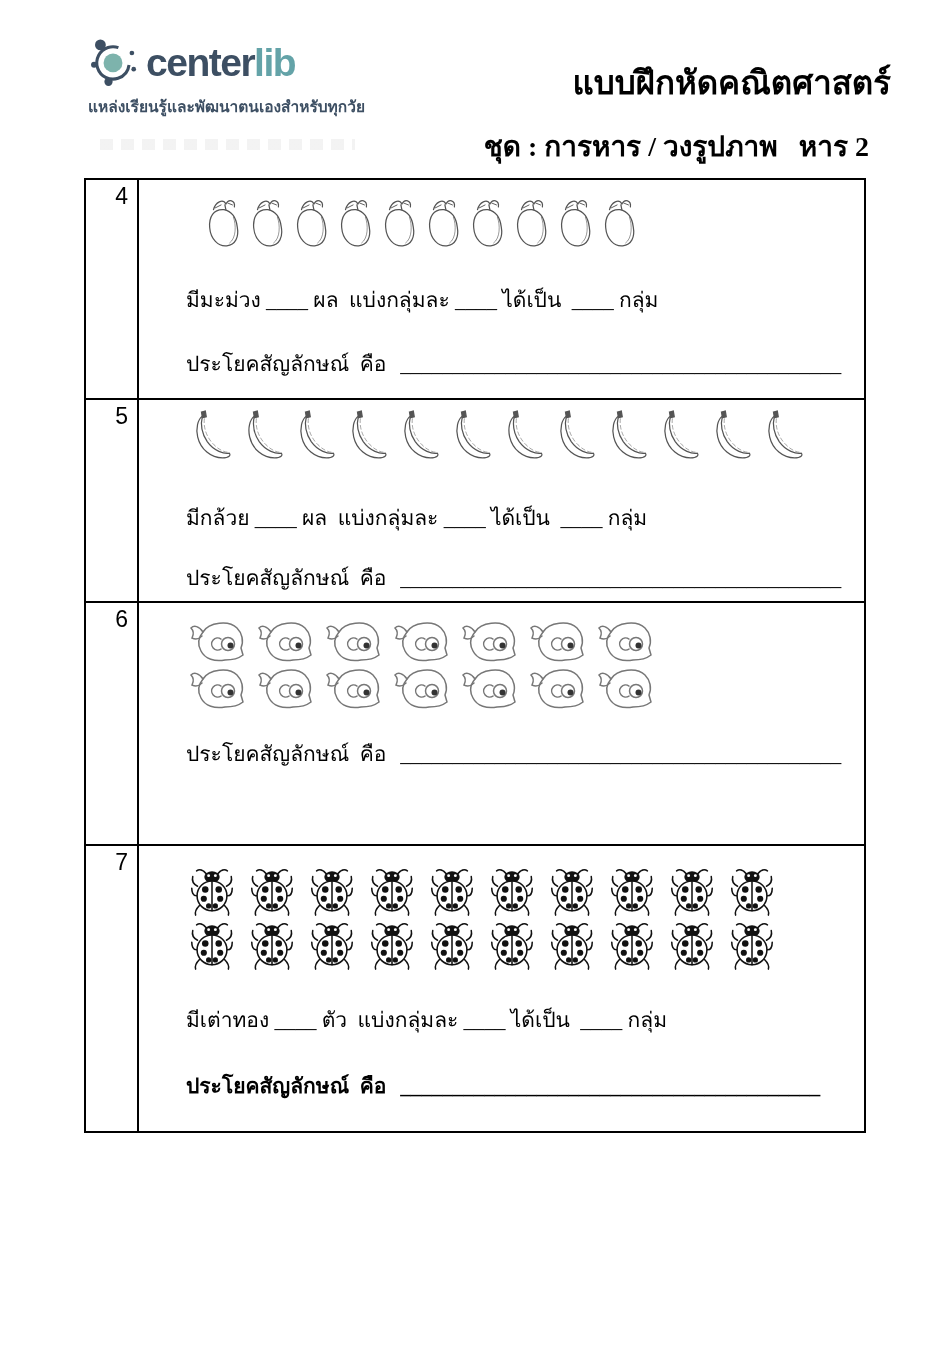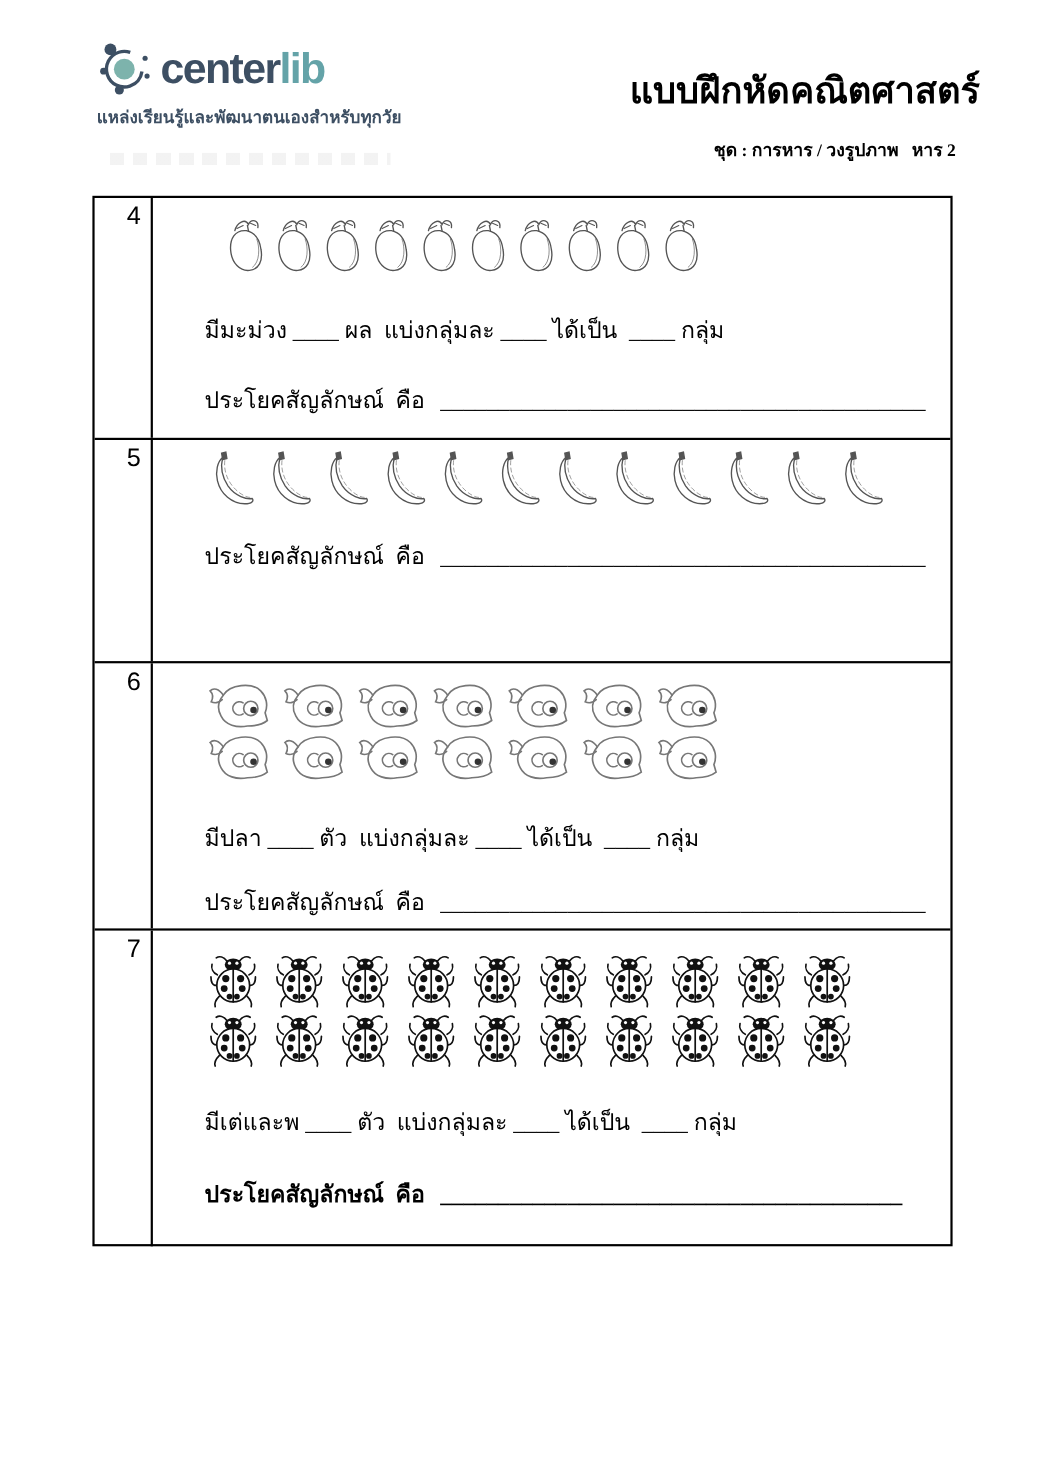--- a/index.html
+++ b/index.html
@@ -11,21 +11,21 @@
   .logo-row{display:flex;align-items:center;gap:6px;}
   .logo-mark{width:54px;height:56px;}
   .brand{font-family:"Liberation Sans","DejaVu Sans",sans-serif;font-weight:bold;
          font-size:39px;letter-spacing:-1.5px;color:#3d4f63;line-height:1;}
   .brand .lib{color:#64a3a8;}
   .tagline{font-family:"Liberation Sans","DejaVu Sans",sans-serif;font-weight:600;
            font-size:15.5px;color:#3d4f63;margin-top:4px;margin-left:2px;text-align:center;}
 
   .doc-title{position:absolute;right:60px;top:56px;font-size:33px;font-weight:bold;
              white-space:pre;}
-  .doc-subtitle{position:absolute;right:82px;top:124px;font-size:16px;font-weight:600;
+  .doc-subtitle{position:absolute;right:82px;top:124px;font-size:28px;font-weight:600;
              white-space:pre;}
 
   .faded-artifact{position:absolute;left:100px;top:139px;width:255px;height:11px;opacity:.55;
       background:repeating-linear-gradient(90deg,#e9e9e9 0 13px,transparent 13px 21px);}
 
   
   .problems{position:absolute;left:84px;top:178px;width:782px;height:955px;
             border:2px solid #000;box-sizing:border-box;background:#fff;}
   .problem-row{display:flex;box-sizing:border-box;}
   .problem-row + .problem-row{border-top:2px solid #000;}
@@ -240,20 +240,21 @@
                   <path d="M13,6 C11,14 12,24 18,33 C25,43 36,46 41,45 C43,47 41,50 34,50 C22,50 11,41 8,28 C6,19 8,10 13,6 Z"></path>
                   <path d="M15,9 C14,18 17,27 23,34 C29,41 36,44 39,44" stroke-width="0.9" opacity="0.6" stroke-dasharray="4 3"></path>
                 </svg></span>
               <span class="icon icon-banana"><svg viewBox="0 0 46 52" fill="none" stroke="#555" stroke-width="1.3" stroke-linecap="round">
                   <path d="M12,2 L16,1 L17,7 L13,8 Z" fill="#555"></path>
                   <path d="M13,6 C11,14 12,24 18,33 C25,43 36,46 41,45 C43,47 41,50 34,50 C22,50 11,41 8,28 C6,19 8,10 13,6 Z"></path>
                   <path d="M15,9 C14,18 17,27 23,34 C29,41 36,44 39,44" stroke-width="0.9" opacity="0.6" stroke-dasharray="4 3"></path>
                 </svg></span>
             </div>
           </div>
+      <div class="question">มีกล้วย ____ ผล  แบ่งกลุ่มละ ____ ได้เป็น  ____ กลุ่ม</div>
       <div class="symbol-line"><span class="symbol-label">ประโยคสัญลักษณ์  คือ</span><span class="answer-blank">__________________________________________</span></div>
     </div>
   </div>
       <div class="problem-row problem-6">
     <div class="num-cell">6</div>
     <div class="content-cell">
       <div class="icon-rows">
             <div class="icon-row">
               <span class="icon icon-fish"><svg viewBox="0 0 58 44" fill="none" stroke="#777" stroke-width="1.5" stroke-linecap="round">
                   <path d="M15,13 C21,3 41,1 49,9 C54,14 56,22 53,29 L55,36 C50,40 44,41 37,41 C27,43 17,40 13,32 C9,25 10,19 15,13 Z"></path>
@@ -350,21 +351,20 @@
                 </svg></span>
               <span class="icon icon-fish"><svg viewBox="0 0 58 44" fill="none" stroke="#777" stroke-width="1.5" stroke-linecap="round">
                   <path d="M15,13 C21,3 41,1 49,9 C54,14 56,22 53,29 L55,36 C50,40 44,41 37,41 C27,43 17,40 13,32 C9,25 10,19 15,13 Z"></path>
                   <path d="M15,13 C11,7 6,6 3,9 C6,12 6,15 4,19 C8,21 12,19 14,17"></path>
                   <path d="M33,20 A6,6 0 1 0 33,30"></path>
                   <circle cx="40" cy="25" r="6.5"></circle>
                   <circle cx="42.5" cy="26.5" r="3" fill="#333" stroke="none"></circle>
                 </svg></span>
             </div>
           </div>
-      <div class="question">มีปลา ____ ตัว  แบ่งกลุ่มละ ____ ได้เป็น  ____ กลุ่ม</div>
       <div class="symbol-line"><span class="symbol-label">ประโยคสัญลักษณ์  คือ</span><span class="answer-blank">__________________________________________</span></div>
     </div>
   </div>
       <div class="problem-row problem-7">
     <div class="num-cell">7</div>
     <div class="content-cell">
       <div class="icon-rows">
             <div class="icon-row">
               <span class="icon icon-ladybug"><svg viewBox="0 0 44 54" fill="none" stroke="#111" stroke-width="1.6" stroke-linecap="round">
                   <path d="M16,8 C13,4 9,3 6,5"></path>
@@ -783,18 +783,18 @@
                   <path d="M22,15.5 L22,46.5"></path>
                   <circle cx="15" cy="24.5" r="3.4" fill="#111" stroke="none"></circle>
                   <circle cx="29" cy="24.5" r="3.4" fill="#111" stroke="none"></circle>
                   <circle cx="13.5" cy="34" r="3.2" fill="#111" stroke="none"></circle>
                   <circle cx="30.5" cy="34" r="3.2" fill="#111" stroke="none"></circle>
                   <circle cx="18.5" cy="41.5" r="2.7" fill="#111" stroke="none"></circle>
                   <circle cx="25.5" cy="41.5" r="2.7" fill="#111" stroke="none"></circle>
                 </svg></span>
             </div>
           </div>
-      <div class="question">มีเต่และพ ____ ตัว  แบ่งกลุ่มละ ____ ได้เป็น  ____ กลุ่ม</div>
+      <div class="question">มีเต่าทอง ____ ตัว  แบ่งกลุ่มละ ____ ได้เป็น  ____ กลุ่ม</div>
       <div class="symbol-line"><span class="symbol-label">ประโยคสัญลักษณ์  คือ</span><span class="answer-blank">________________________________________</span></div>
     </div>
   </div>
     </div>
 </div>
 
 </body></html>

